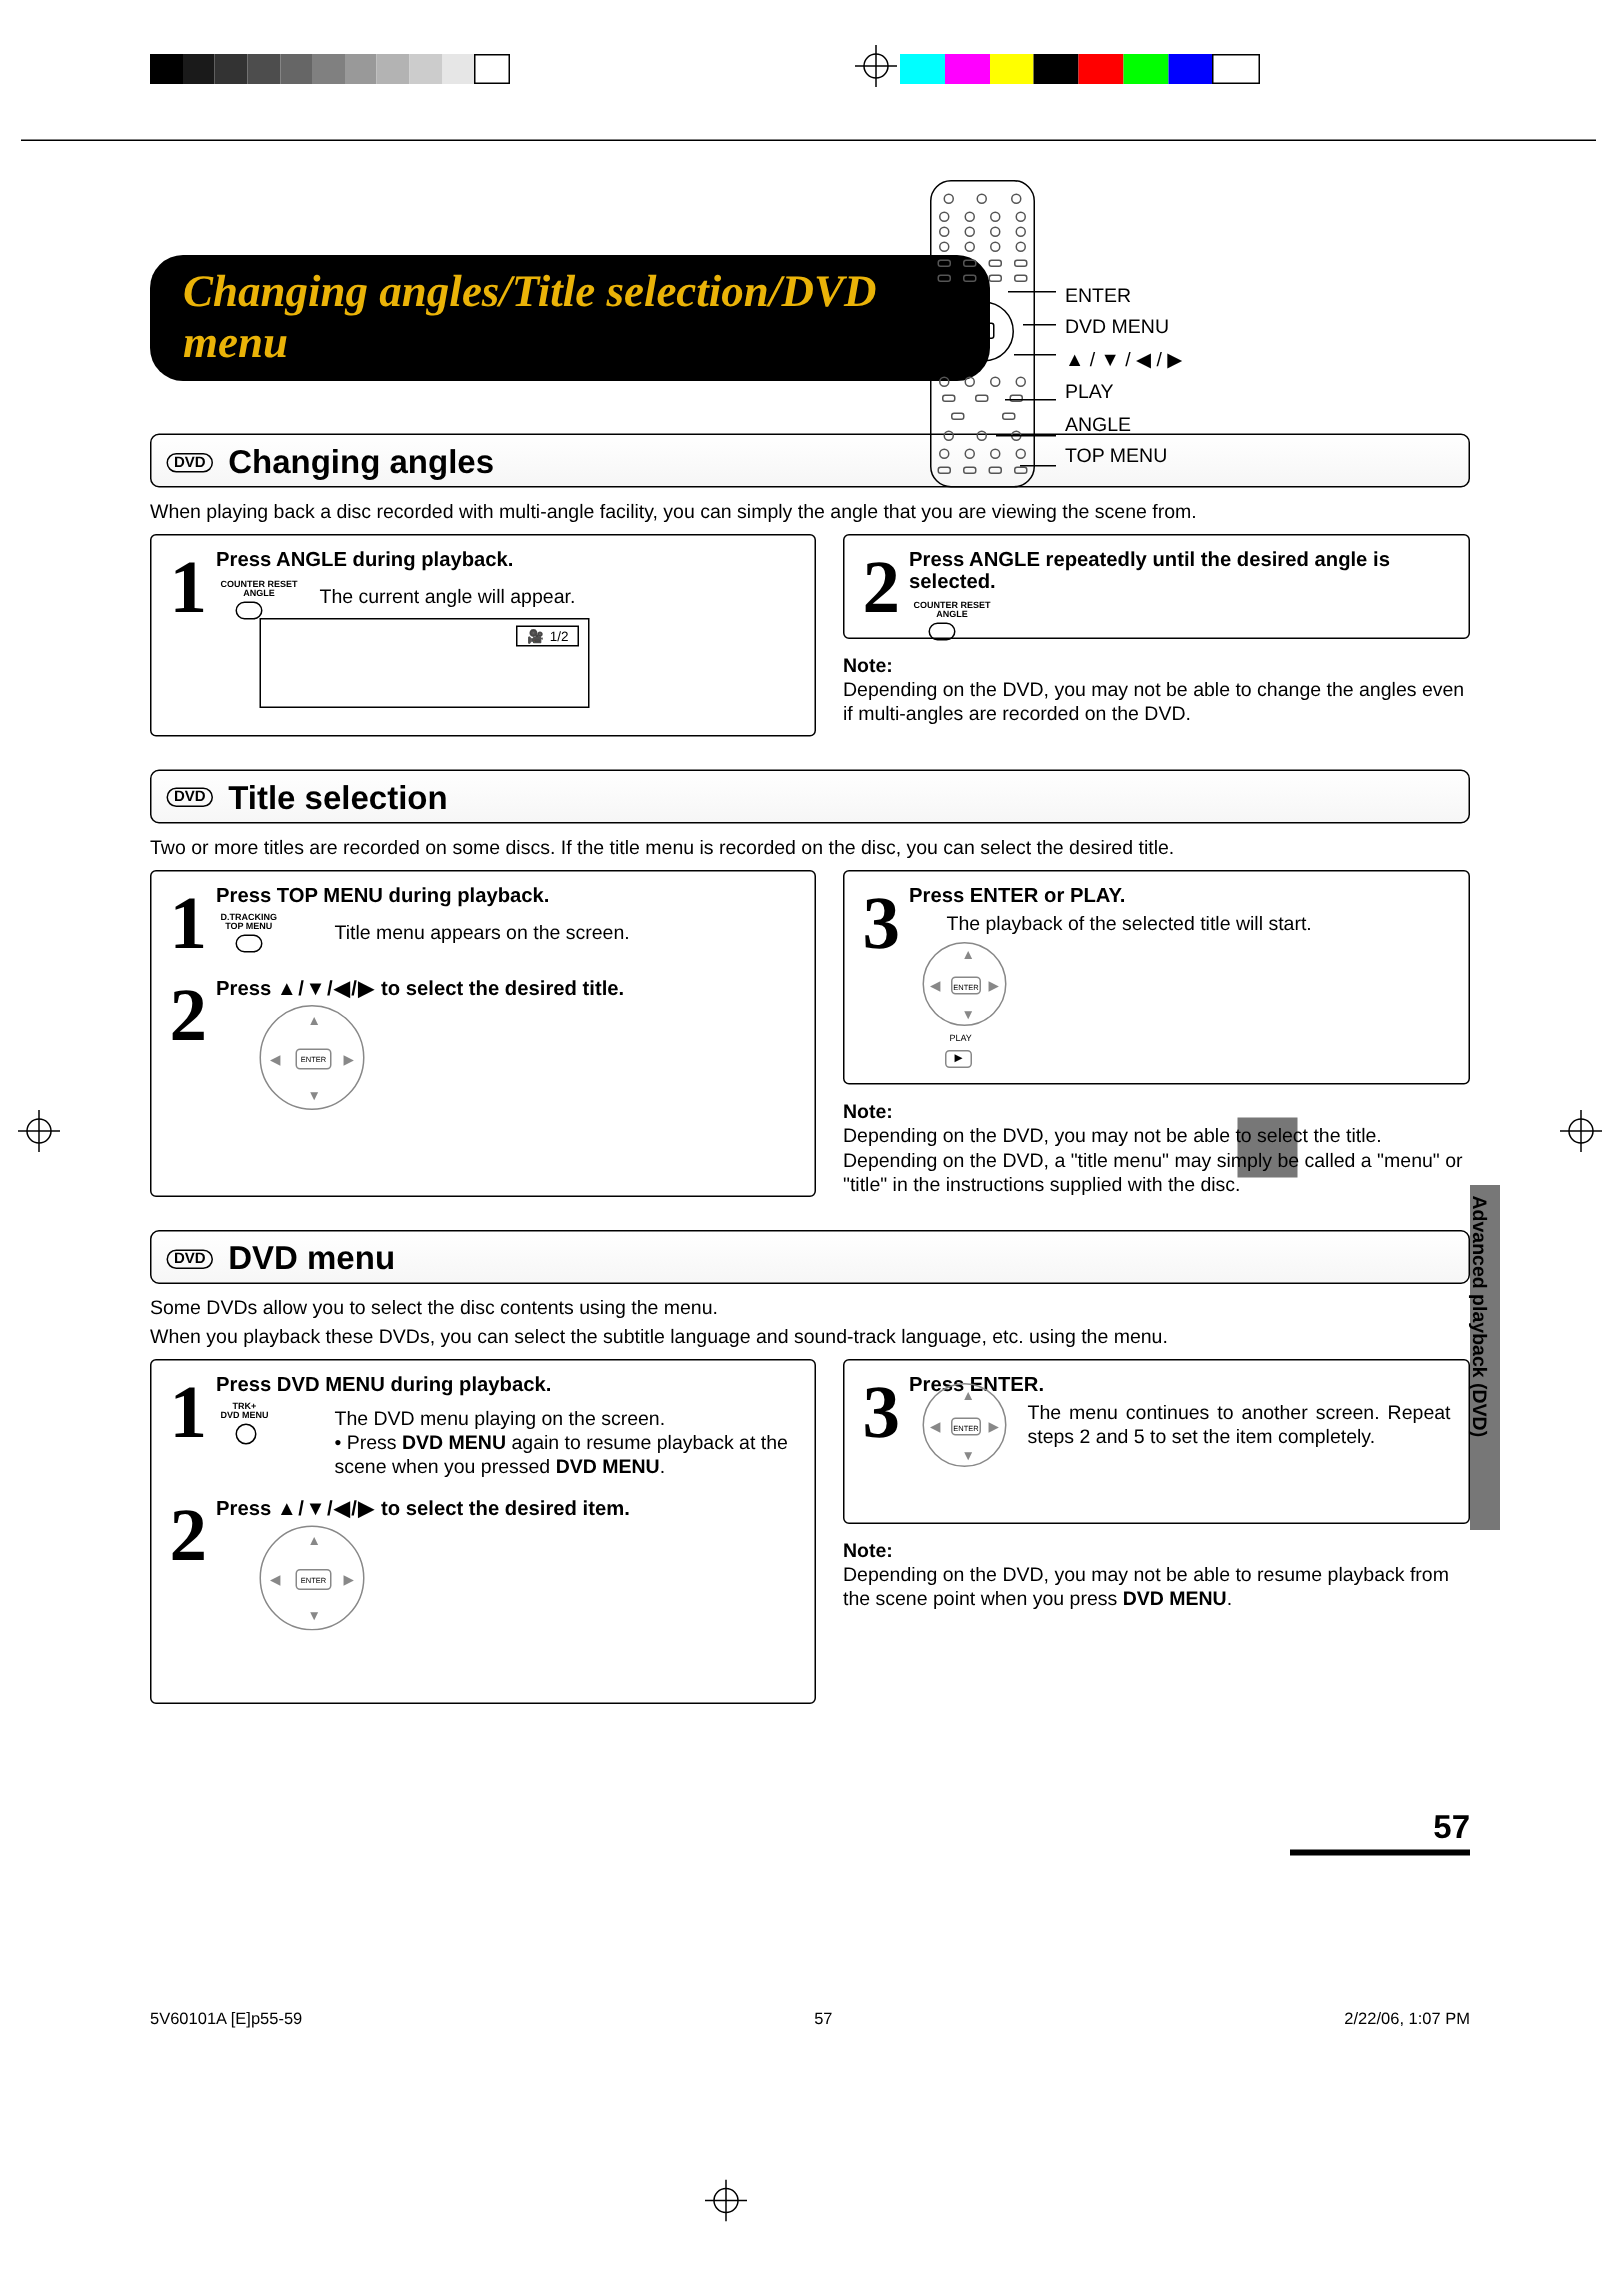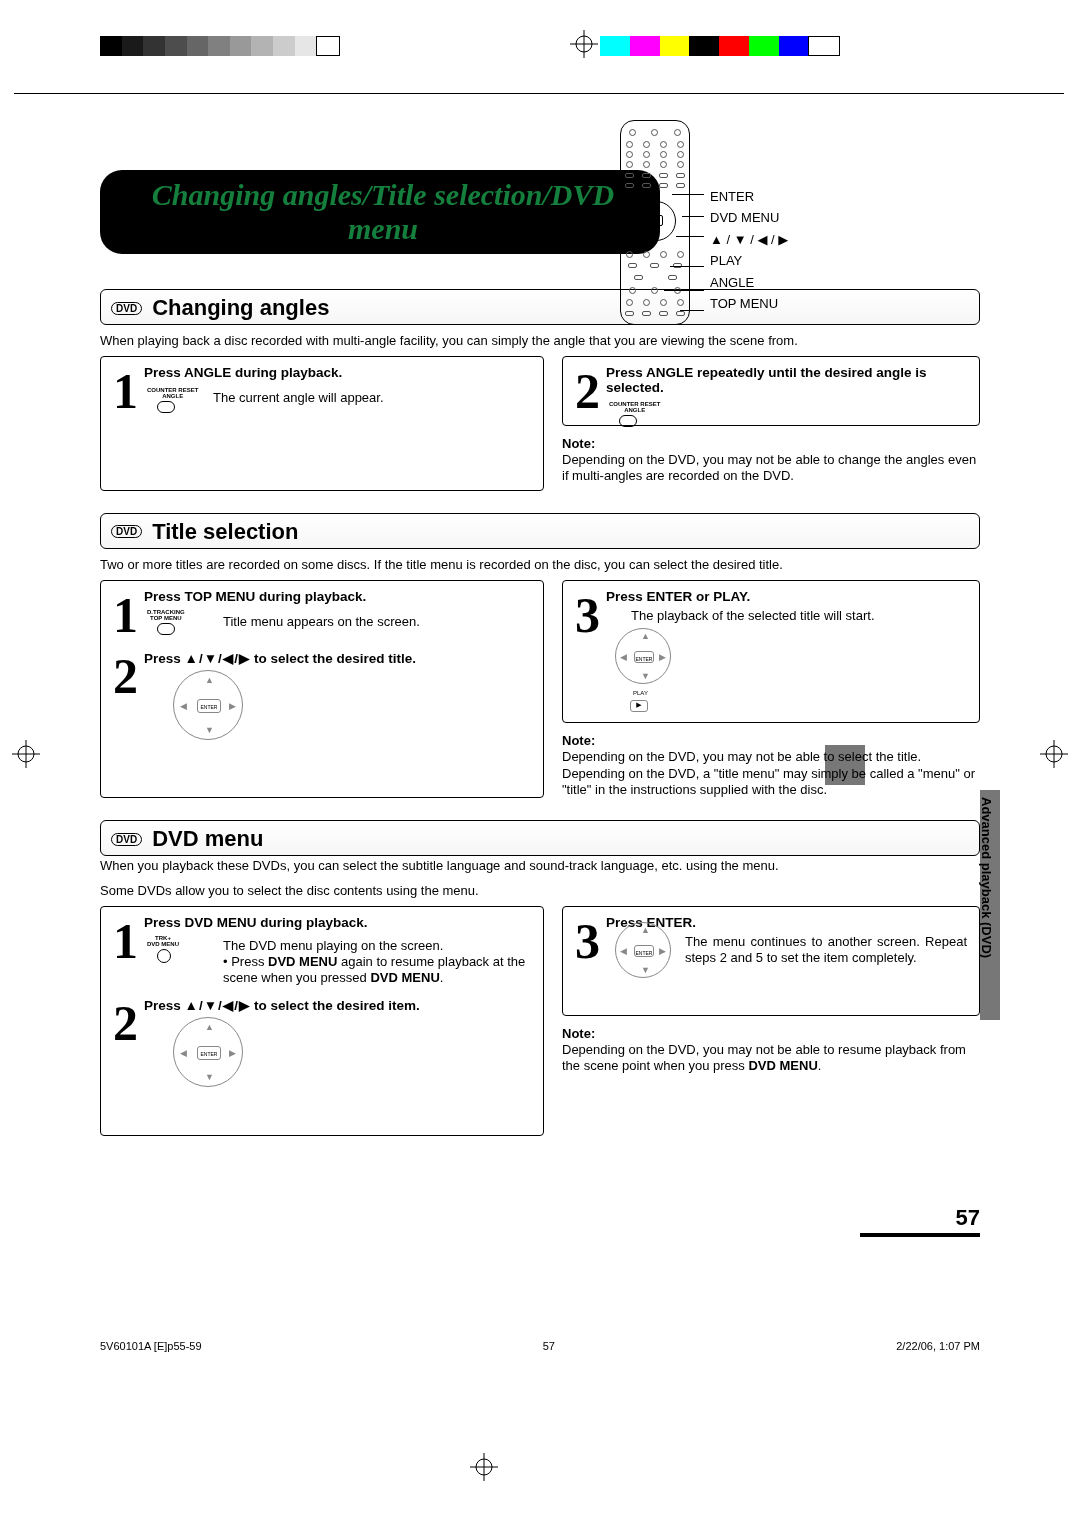--- a/index.html
+++ b/index.html
@@ -13,21 +13,21 @@
   .color-bar2 span { flex:1; }
   .reg-mark { position:absolute; left: 470px; top: -6px; font-size: 28px; }
   .reg-mark-mid-l { position:absolute; left: 12px; top: 740px; font-size: 28px; }
   .reg-mark-mid-r { position:absolute; right: 12px; top: 740px; font-size: 28px; }
   .reg-mark-bot { position:absolute; left: 470px; bottom: 40px; font-size: 28px; }
 
   .hr-thin { position:absolute; top:93px; left:14px; width: 1050px; border-top: 1px solid #000; }
 
   .page { position:absolute; top: 130px; left: 100px; width: 880px; }
 
-  .title-band { background: #000; color:#15803d; font-family: "Times New Roman", serif; font-style: italic; font-weight: bold; font-size: 30px; padding: 8px 16px 8px 22px; border-radius: 22px; width: 560px; margin-top: 40px; text-align: center;}
+  .title-band { background: #000; color:#eab308; font-family: "Times New Roman", serif; font-style: italic; font-weight: bold; font-size: 30px; padding: 8px 16px 8px 22px; border-radius: 22px; width: 560px; margin-top: 40px;}
   
   .remote-area { position:absolute; right: 120px; top:-10px; width: 240px; height: 210px; }
   .remote { position:absolute; left:0; top:0; width: 70px; height: 205px; border: 1.5px solid #000; border-radius: 14px; }
   .remote-row { position:absolute; width:100%; display:flex; justify-content:space-around; }
   .btn-o { width:7px; height:7px; border:1px solid #555; border-radius:50%; }
   .btn-sq { width:9px; height:5px; border:1px solid #555; border-radius:2px; }
   .label-list { position:absolute; left: 90px; top: 66px; font-size: 13px; line-height: 1.65; }
   .label-list .arrows { font-family: Arial; }
   .lead { position:absolute; background:#000; height:1px; }
 
@@ -216,20 +216,26 @@
   <div class="intro">When playing back a disc recorded with multi-angle facility, you can simply the angle that you are viewing the scene from.</div>
 
   <div class="two-col">
     <div class="box" style="min-height:135px">
       <span class="bignum">1</span>
       <div class="step-title">Press ANGLE during playback.</div>
       <span class="small-btn-lbl" style="top:30px; left:46px; white-space:pre">COUNTER RESET
 ANGLE</span>
       <span class="mini-btn" style="top:44px; left:56px"></span>
       <div class="step-body" style="margin-left:100px; margin-top:10px">The current angle will appear.</div>
+      <div class="osd-box">
+        <div class="osd-inner">
+            <span class="cam-ico"></span>
+            <span>1/2</span>
+          </div>
+      </div>
     </div>
     <div style="flex:1">
       <div class="box" style="min-height:70px">
         <span class="bignum">2</span>
         <div class="step-title">Press ANGLE repeatedly until the desired angle is selected.</div>
         <span class="small-btn-lbl" style="top:44px; left:46px; white-space:pre">COUNTER RESET
 ANGLE</span>
         <span class="mini-btn" style="top:58px; left:56px"></span>
       </div>
       <div class="note-blk">
@@ -289,22 +295,22 @@
         <b>Note:</b><br>
         <span>Depending on the DVD, you may not be able to select the title. Depending on the DVD, a "title menu" may simply be called a "menu" or "title" in the instructions supplied with the disc.</span>
       </div>
     </div>
   </div>
 
   <div class="section-head">
     <span class="dvd-badge">DVD</span>
     <span>DVD menu</span>
   </div>
+  <div class="intro">Some DVDs allow you to select the disc contents using the menu.</div>
   <div class="intro" style="margin-top:2px">When you playback these DVDs, you can select the subtitle language and sound-track language, etc. using the menu.</div>
-  <div class="intro">Some DVDs allow you to select the disc contents using the menu.</div>
 
   <div class="two-col">
     <div class="box" style="min-height:230px">
       <div style="overflow:hidden">
         <span class="bignum">1</span>
         <div class="step-title">Press DVD MENU during playback.</div>
         <span class="small-btn-lbl" style="top:28px; left:46px; white-space:pre">TRK+
 DVD MENU</span>
         <span class="mini-btn" style="top:42px; left:56px; border-radius:50%; width:14px; height:14px"></span>
         <div class="step-body" style="margin-left:110px; margin-top:8px">

